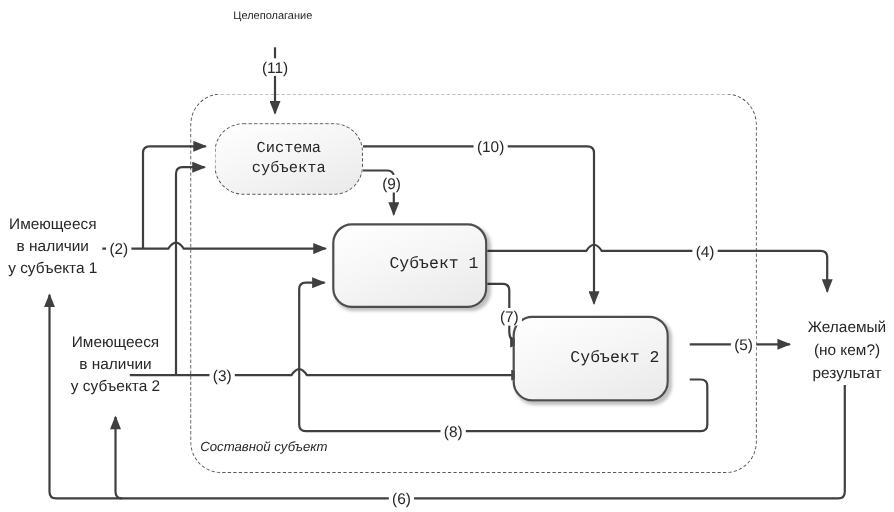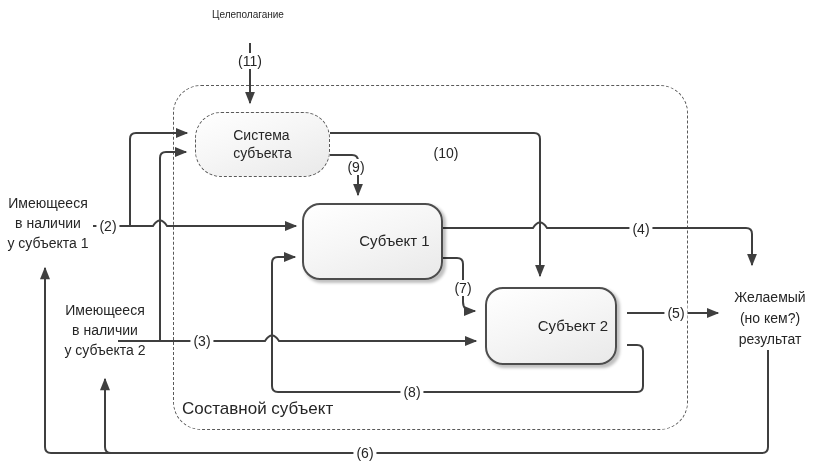--- a/index.html
+++ b/index.html
@@ -7,39 +7,39 @@
     position:relative;width:813px;height:465px;background:#ffffff;overflow:hidden;
     font-family:"Liberation Sans","DejaVu Sans",sans-serif;color:#262626;
   }
   .abs{position:absolute;}
   
   .container-box{
     left:173px;top:85px;width:513px;height:343px;
     border:1.6px dashed #595959;border-radius:28px;background:transparent;
   }
   .container-caption{
-    left:182px;top:399px;font-size:17px;white-space:nowrap;
+    left:182px;top:399px;font-size:12px;font-style:italic;white-space:nowrap;
   }
   
   .node{
-    display:flex;align-items:center;justify-content:center;text-align:left;
+    display:flex;align-items:center;justify-content:center;text-align:center;
     background:linear-gradient(160deg,#ffffff 0%,#f6f6f6 45%,#e9e9e9 100%);
-    box-sizing:border-box;line-height:1.25;
+    box-sizing:border-box;line-height:1.25;font-family:Liberation Mono, monospace;
   }
   .node-dashed{
     left:195px;top:112px;width:135px;height:65px;border-radius:26px;
     border:1.6px dashed #595959;font-size:14px;
   }
   .node-solid{
     border:2px solid #4d4d4d;border-radius:18px;font-size:15px;
     box-shadow:2.5px 2.5px 3px rgba(0,0,0,0.25);
     padding-left:44px;
   }
   .node-subject1{left:302px;top:203px;width:141px;height:77px;}
-  .node-subject2{left:485px;top:287px;width:132px;height:78px;}
+  .node-subject2{left:466px;top:287px;width:142px;height:78px;}
   
   .ext-label{font-size:14px;line-height:20px;text-align:center;}
   .ext-top{left:178px;top:6px;width:140px;line-height:17px;font-size:10px;}
   .ext-left1{left:0px;top:193px;width:96px;}
   .ext-left2{left:52px;top:300px;width:106px;}
   .ext-right{left:722px;top:287px;width:96px;line-height:21px;}
   
   .edge-label{
     font-size:14px;background:#ffffff;padding:0 3px;white-space:nowrap;
     transform:translate(-50%,-50%);
@@ -123,16 +123,16 @@
   </div>
 
   <span class="abs edge-label" style="left:108px;top:226px;">(2)</span>
   <span class="abs edge-label" style="left:202px;top:341px;">(3)</span>
   <span class="abs edge-label" style="left:641px;top:229px;">(4)</span>
   <span class="abs edge-label" style="left:676px;top:313px;">(5)</span>
   <span class="abs edge-label" style="left:365px;top:453px;">(6)</span>
   <span class="abs edge-label" style="left:463px;top:288px;">(7)</span>
   <span class="abs edge-label" style="left:412px;top:392px;">(8)</span>
   <span class="abs edge-label" style="left:356px;top:167px;">(9)</span>
-  <span class="abs edge-label" style="left:446px;top:133px;margin-top:20px;">(10)</span>
+  <span class="abs edge-label" style="left:446px;top:133px;">(10)</span>
   <span class="abs edge-label" style="left:250px;top:61px;">(11)</span>
 
 </div>
 
 </body></html>

